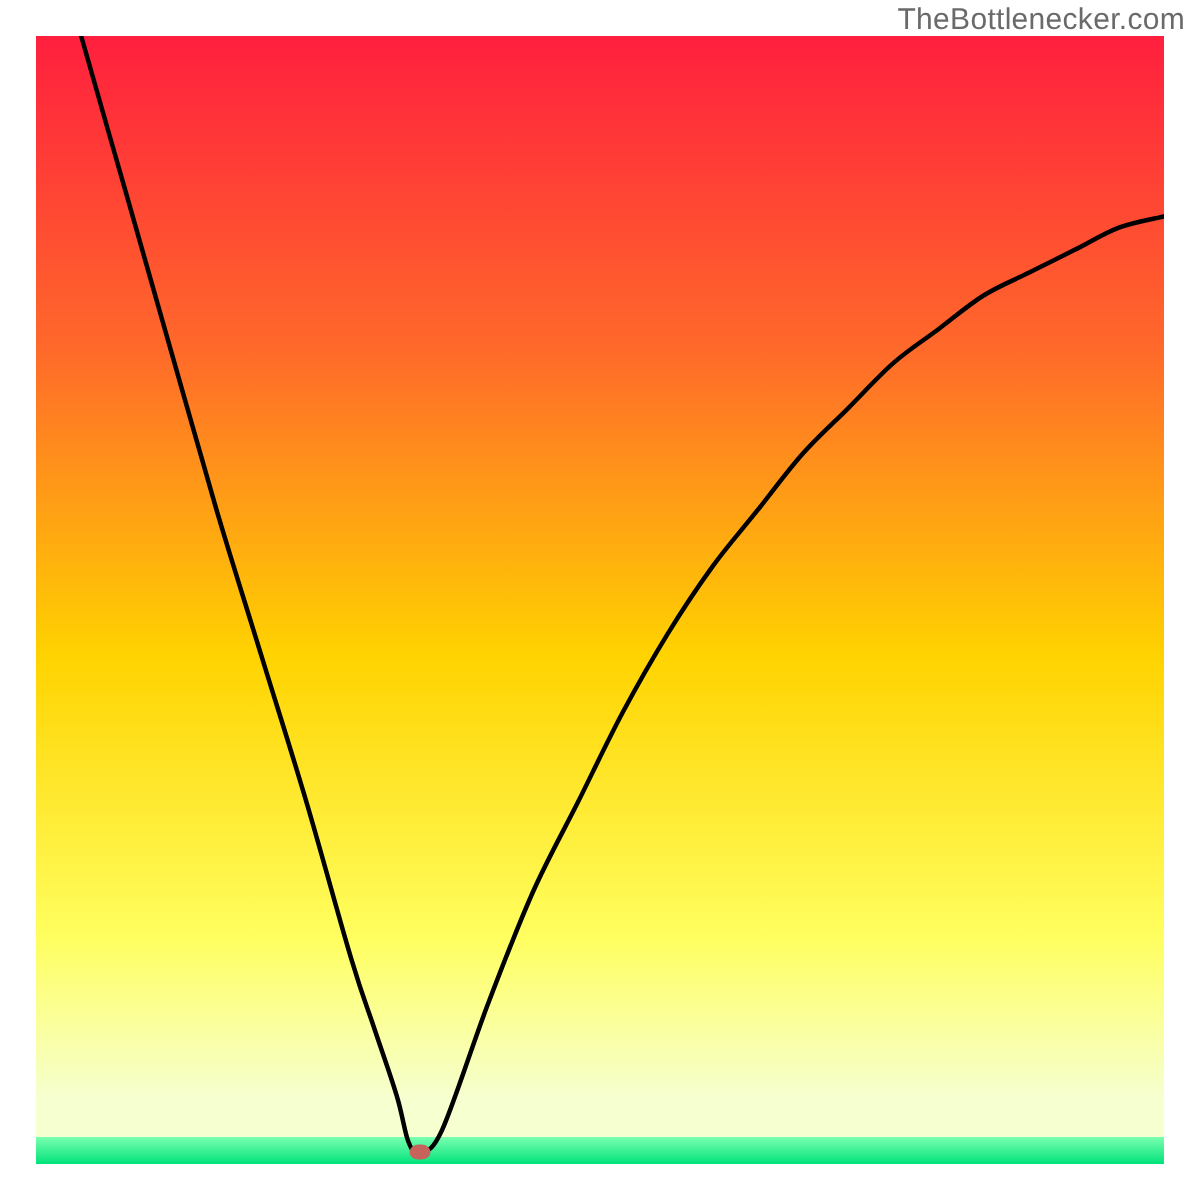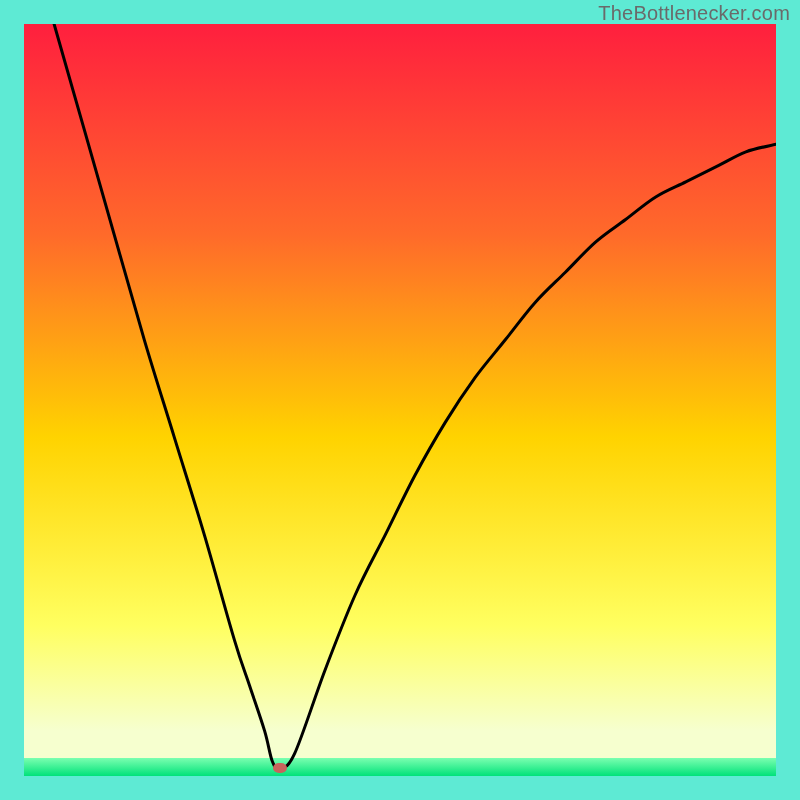--- a/index.html
+++ b/index.html
@@ -10,21 +10,21 @@
     background: #000;
     overflow: hidden;
     font-family: Arial, Helvetica, sans-serif;
   }
   .frame {
     position: absolute;
     left: 0;
     top: 0;
     width: 800px;
     height: 800px;
-    background: #5eead4;
+    background: #ffffff;
   }
   .plot {
     position: absolute;
     left: 24px;
     top: 24px;
     width: 752px;
     height: 752px;
     overflow: hidden;
   }
   .bg-gradient {

